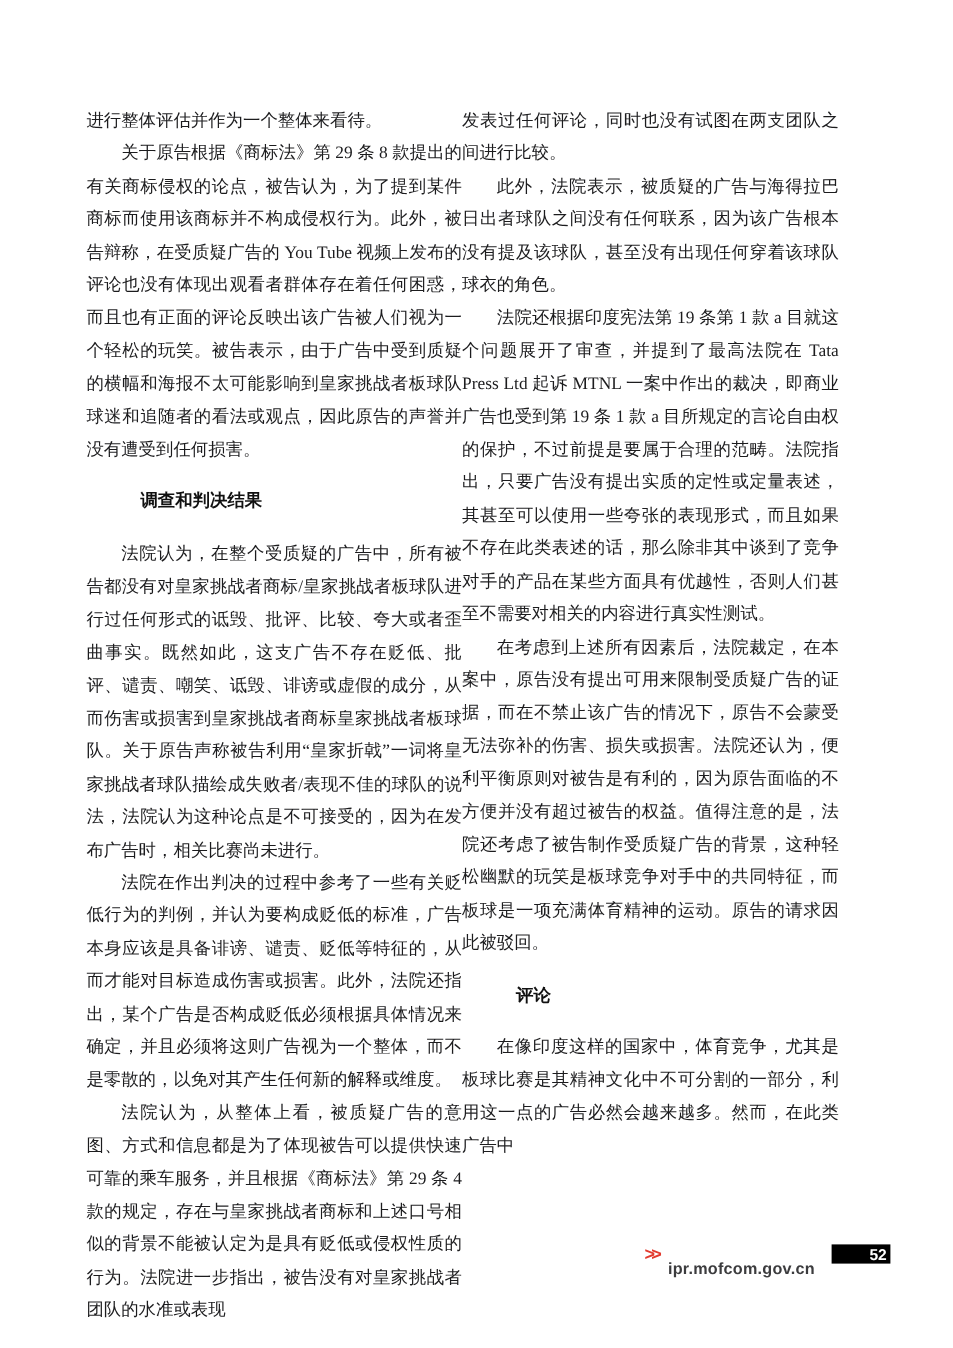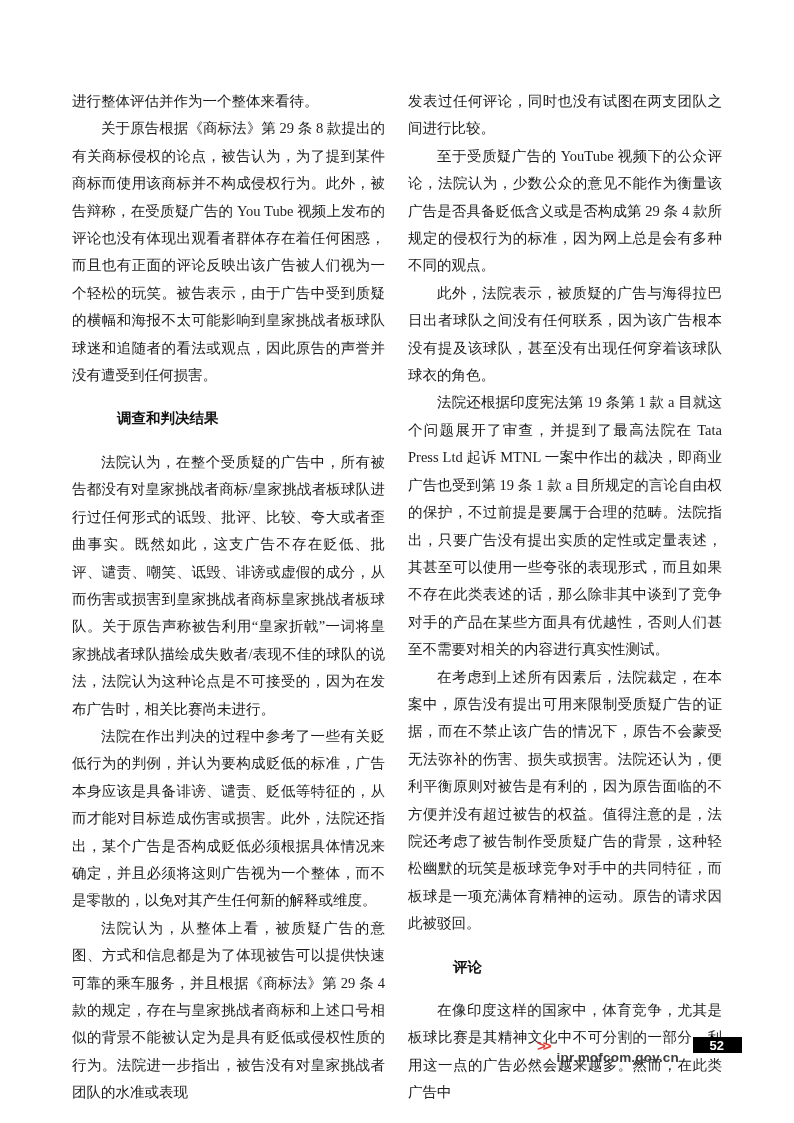--- a/index.html
+++ b/index.html
@@ -18,21 +18,20 @@
     inset: 0;
     background: #ffffff;
   }
   .columns {
     position: absolute;
     left: 72px;
     top: 88px;
     width: 650px;
     display: grid;
     grid-template-columns: 313px 314px;
-    column-gap: 23px;
   }
   .col {
     font-family: "Liberation Serif", "DejaVu Serif", serif;
     font-size: 14.5px;
     line-height: 27.4px;
     color: #1c1c1e;
     text-align: justify;
   }
   .col p {
     margin: 0;
@@ -78,21 +77,21 @@
     margin-left: 14px;
     width: 49px;
     height: 16px;
     background: #000000;
     color: #ffffff;
     font-size: 13px;
     font-weight: 700;
     display: flex;
     align-items: center;
     justify-content: flex-end;
-    padding-right: 18px;
+    padding-right: 3px;
     box-sizing: border-box;
   }
 </style>
 </head>
 <body>
 
 <div class="page">
 
   <div class="columns">
 
@@ -100,21 +99,20 @@
       <p class="continued">进行整体评估并作为一个整体来看待。</p>
       <p>关于原告根据《商标法》第 29 条 8 款提出的有关商标侵权的论点，被告认为，为了提到某件商标而使用该商标并不构成侵权行为。此外，被告辩称，在受质疑广告的 You Tube 视频上发布的评论也没有体现出观看者群体存在着任何困惑，而且也有正面的评论反映出该广告被人们视为一个轻松的玩笑。被告表示，由于广告中受到质疑的横幅和海报不太可能影响到皇家挑战者板球队球迷和追随者的看法或观点，因此原告的声誉并没有遭受到任何损害。</p>
       <div class="sec-heading">调查和判决结果</div>
       <p>法院认为，在整个受质疑的广告中，所有被告都没有对皇家挑战者商标/皇家挑战者板球队进行过任何形式的诋毁、批评、比较、夸大或者歪曲事实。既然如此，这支广告不存在贬低、批评、谴责、嘲笑、诋毁、诽谤或虚假的成分，从而伤害或损害到皇家挑战者商标皇家挑战者板球队。关于原告声称被告利用“皇家折戟”一词将皇家挑战者球队描绘成失败者/表现不佳的球队的说法，法院认为这种论点是不可接受的，因为在发布广告时，相关比赛尚未进行。</p>
       <p>法院在作出判决的过程中参考了一些有关贬低行为的判例，并认为要构成贬低的标准，广告本身应该是具备诽谤、谴责、贬低等特征的，从而才能对目标造成伤害或损害。此外，法院还指出，某个广告是否构成贬低必须根据具体情况来确定，并且必须将这则广告视为一个整体，而不是零散的，以免对其产生任何新的解释或维度。</p>
       <p>法院认为，从整体上看，被质疑广告的意图、方式和信息都是为了体现被告可以提供快速可靠的乘车服务，并且根据《商标法》第 29 条 4 款的规定，存在与皇家挑战者商标和上述口号相似的背景不能被认定为是具有贬低或侵权性质的行为。法院进一步指出，被告没有对皇家挑战者团队的水准或表现</p>
     </div>
 
     <div class="col">
       <p class="continued">发表过任何评论，同时也没有试图在两支团队之间进行比较。</p>
-      <p>至于受质疑广告的 YouTube 视频下的公众评论，法院认为，少数公众的意见不能作为衡量该广告是否具备贬低含义或是否构成第 29 条 4 款所规定的侵权行为的标准，因为网上总是会有多种不同的观点。</p>
       <p>此外，法院表示，被质疑的广告与海得拉巴日出者球队之间没有任何联系，因为该广告根本没有提及该球队，甚至没有出现任何穿着该球队球衣的角色。</p>
       <p>法院还根据印度宪法第 19 条第 1 款 a 目就这个问题展开了审查，并提到了最高法院在 Tata Press Ltd 起诉 MTNL 一案中作出的裁决，即商业广告也受到第 19 条 1 款 a 目所规定的言论自由权的保护，不过前提是要属于合理的范畴。法院指出，只要广告没有提出实质的定性或定量表述，其甚至可以使用一些夸张的表现形式，而且如果不存在此类表述的话，那么除非其中谈到了竞争对手的产品在某些方面具有优越性，否则人们甚至不需要对相关的内容进行真实性测试。</p>
       <p>在考虑到上述所有因素后，法院裁定，在本案中，原告没有提出可用来限制受质疑广告的证据，而在不禁止该广告的情况下，原告不会蒙受无法弥补的伤害、损失或损害。法院还认为，便利平衡原则对被告是有利的，因为原告面临的不方便并没有超过被告的权益。值得注意的是，法院还考虑了被告制作受质疑广告的背景，这种轻松幽默的玩笑是板球竞争对手中的共同特征，而板球是一项充满体育精神的运动。原告的请求因此被驳回。</p>
       <div class="sec-heading">评论</div>
       <p>在像印度这样的国家中，体育竞争，尤其是板球比赛是其精神文化中不可分割的一部分，利用这一点的广告必然会越来越多。然而，在此类广告中</p>
     </div>
 
   </div>
 
   <div class="footer">

